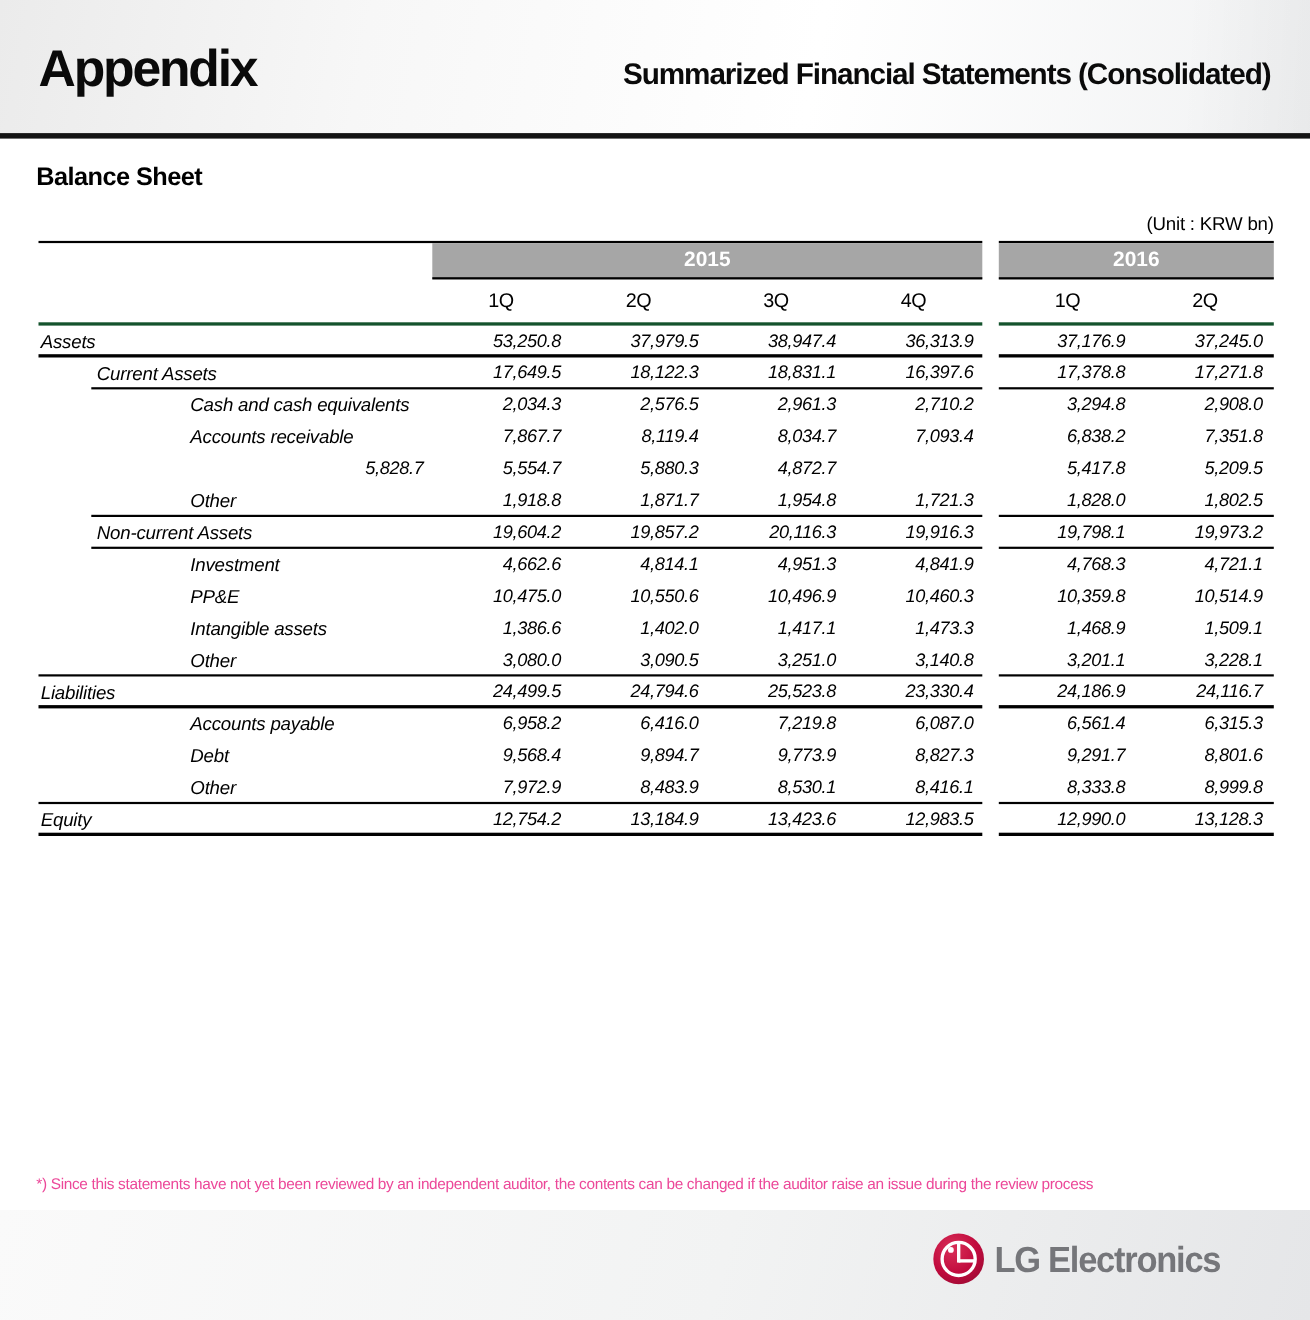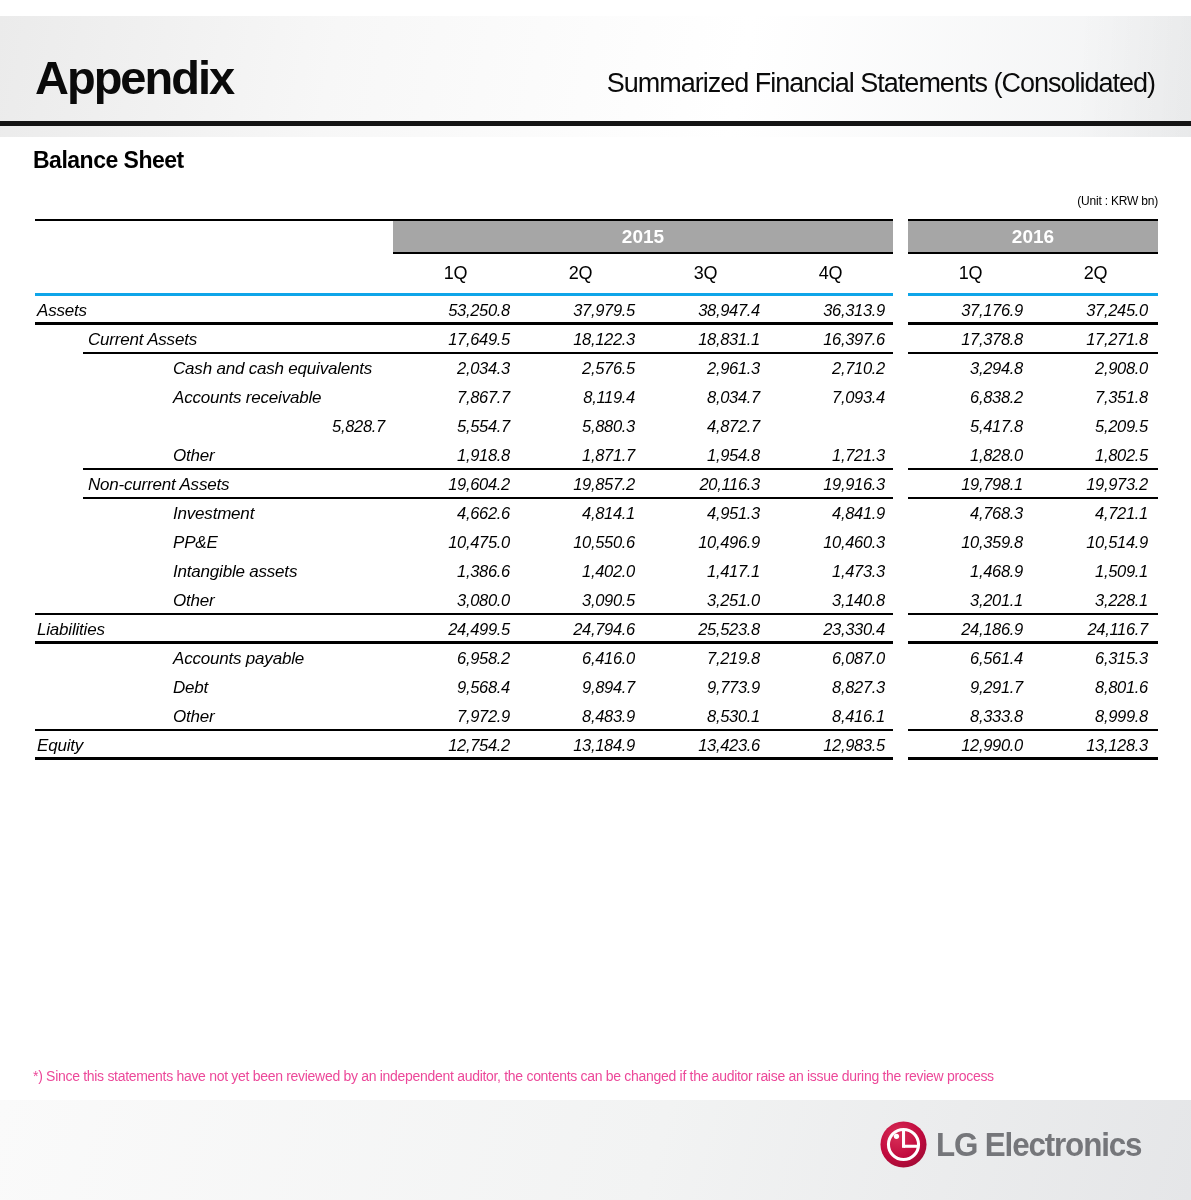--- a/index.html
+++ b/index.html
@@ -5,57 +5,56 @@
   html,body{margin:0;padding:0;}
   body{
     width:1191px;height:1200px;position:relative;overflow:hidden;
     background:#ffffff;color:#000;
     font-family:"Liberation Sans","DejaVu Sans",sans-serif;
   }
   
   .top{
     position:absolute;left:0;top:0;width:100%;height:121px;
     background:linear-gradient(100deg,#ebebeb 0%,#f7f7f7 28%,#ffffff 62%,#f1f2f3 100%);
-    margin-top:16px;
   }
   .sheen{
     position:absolute;right:-50px;top:0;width:260px;height:121px;
     background:linear-gradient(255deg,rgba(0,0,0,0.055),rgba(0,0,0,0) 62%);
     transform:skewX(-18deg);
   }
   .h-appendix{
     position:absolute;left:35px;top:34px;margin:0;
     font-size:47px;font-weight:bold;letter-spacing:-2px;color:#0a0a0a;
   }
   .h-title{
     position:absolute;right:36px;top:52px;margin:0;
-    font-size:27px;font-weight:normal;letter-spacing:-1px;color:#0a0a0a;white-space:nowrap;
+    font-size:27px;font-weight:bold;letter-spacing:-1px;color:#0a0a0a;white-space:nowrap;
   }
   .hrule{position:absolute;left:0;top:121px;width:100%;height:5px;background:#141414;}
   
   .sheet-title{
     position:absolute;left:33px;top:147px;margin:0;
     font-size:23px;font-weight:bold;letter-spacing:-0.5px;
   }
-  .unit-note{position:absolute;right:33px;top:194px;font-size:12px;letter-spacing:-0.2px;}
+  .unit-note{position:absolute;right:33px;top:194px;font-size:17px;letter-spacing:-0.2px;}
   
   .tbl{position:absolute;top:219px;}
   #tbl-left{left:35px;width:858px;}
   #tbl-right{left:908px;width:250px;}
   .row{display:grid;position:relative;box-sizing:border-box;align-items:center;}
   .row.l{grid-template-columns:358px repeat(4,125px);}
   .row.r{grid-template-columns:repeat(2,125px);}
   .bandrow{height:35px;border-top:2px solid #000;}
   .cell{box-sizing:border-box;}
   .cell.band{
     background:var(--band-gray,#a6a6a6);border-bottom:2px solid #000;
     color:#fff;font-weight:bold;font-size:19px;
     display:flex;align-items:center;justify-content:center;height:100%;
   }
-  .qrow{height:42px;border-bottom:3px solid #0ea5e9;font-size:18px;}
+  .qrow{height:42px;border-bottom:3px solid #14532d;font-size:18px;}
   .qc{text-align:center;letter-spacing:-0.3px;}
   .drow{height:29px;font-size:17px;font-style:italic;}
   .label{padding-left:2px;letter-spacing:-0.2px;white-space:nowrap;}
   .label.lv1{padding-left:53px;}
   .label.lv2{padding-left:138px;}
   .num{text-align:right;padding-right:8px;font-size:16.5px;letter-spacing:-0.3px;}
   .row.r .num{padding-right:10px;}
   .ru-f3::after,.ru-f2::after,.ru-p2::after{
     content:'';position:absolute;bottom:0;right:0;background:#000;
   }
@@ -64,21 +63,21 @@
   .ru-p2::after{left:48px;height:2px;}
   
   .footnote{
     position:absolute;left:33px;top:1068px;margin:0;
     font-size:14px;letter-spacing:-0.3px;color:#ec4899;white-space:nowrap;
   }
   .footer{
     position:absolute;left:0;top:1100px;width:100%;height:100px;
     background:linear-gradient(105deg,#fafafa 0%,#f2f3f3 55%,#e5e6e8 100%);
   }
-  .brandwrap{position:absolute;left:880px;top:1121px;display:flex;align-items:center;gap:9px;}
+  .brandwrap{position:absolute;left:848px;top:1121px;display:flex;align-items:center;gap:9px;}
   .lg-logo{width:47px;height:47px;display:block;}
   .brand{
     font-size:33px;font-weight:bold;color:var(--brand-gray,#75767a);
     letter-spacing:-1.2px;white-space:nowrap;
     transform:scaleX(.95);transform-origin:left center;
   }
 </style>
 </head>
 <body>
 

